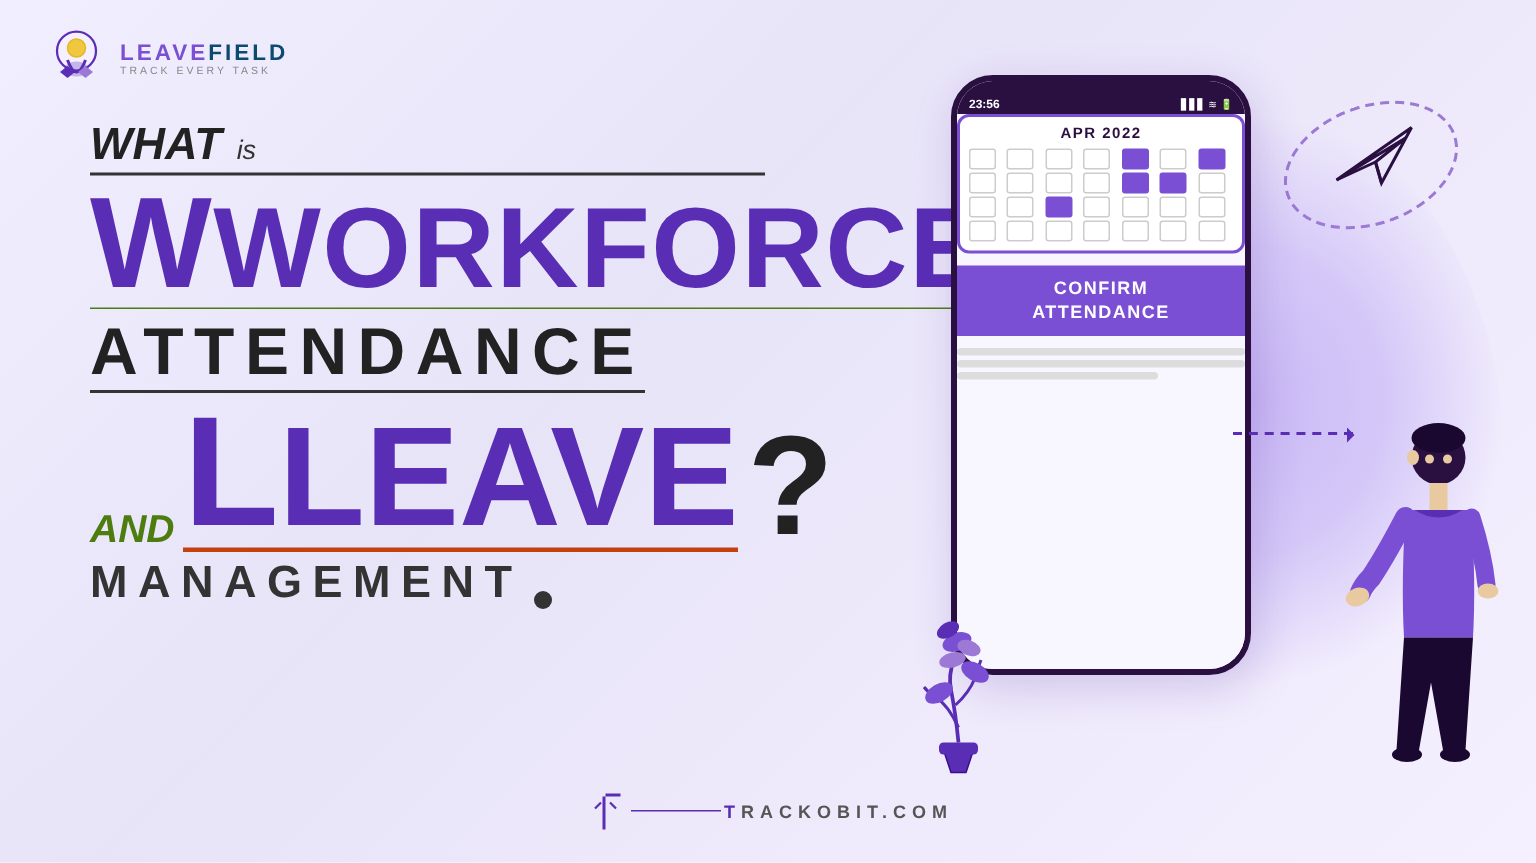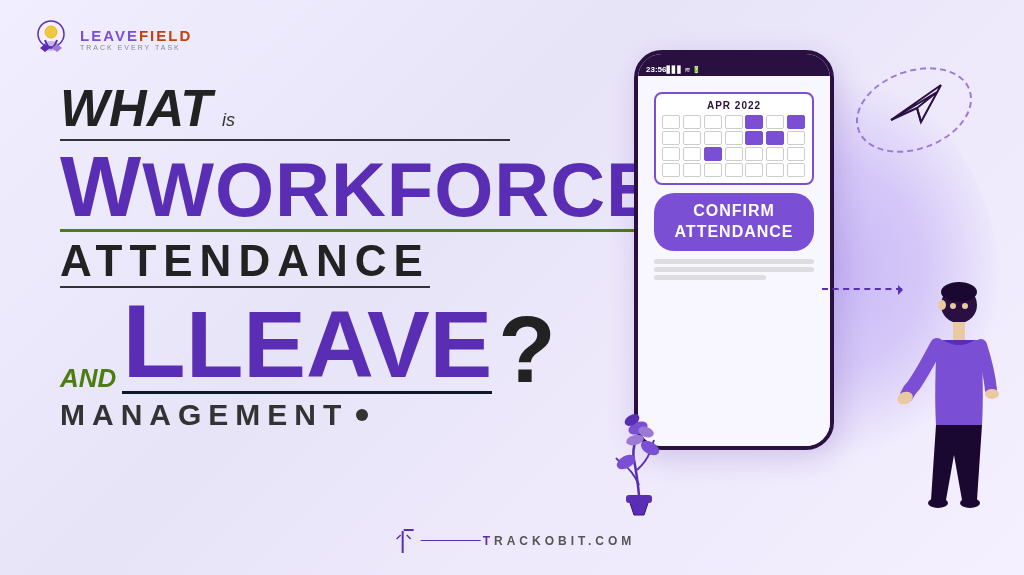--- a/index.html
+++ b/index.html
@@ -123,20 +123,21 @@
       overflow: hidden;
       display: flex;
       flex-direction: column;
     }
 
     .phone-notch {
       background: #2a1040;
       height: 22px;
       display: flex;
       align-items: flex-end;
+      justify-content: space-between;
       padding: 2px 8px 2px 8px;
       position: relative;
     }
 
     .phone-notch::after {
       content: '';
       position: absolute;
       top: 4px;
       left: 50%;
       transform: translateX(-50%);
@@ -157,21 +158,21 @@
       color: #fff;
       display: flex;
       gap: 2px;
       align-items: center;
     }
 
     .phone-body {
       flex: 1;
       display: flex;
       flex-direction: column;
-      padding: 16px;
+      padding: 0;
       background: #f8f6ff;
     }
 
     
     .calendar {
       background: #fff;
       border: 2px solid #7b4fd4;
       border-radius: 8px;
       padding: 6px;
       margin-bottom: 8px;
@@ -202,23 +203,23 @@
 
     .cal-cell.filled {
       background: #7b4fd4;
       border-color: #7b4fd4;
     }
 
     
     .confirm-btn {
       background: #7b4fd4;
       color: #fff;
-      border-radius: 20px;
+      border-radius: 0;
       padding: 8px 10px;
-      font-size: 16px;
+      font-size: 12px;
       font-weight: 800;
       text-align: center;
       letter-spacing: 1px;
       text-transform: uppercase;
       line-height: 1.3;
       margin-bottom: 8px;
       position: relative;
       cursor: pointer;
     }
 
@@ -302,51 +303,51 @@
     <circle cx="21" cy="14" r="6" fill="#f0c840" stroke="#e8b820" stroke-width="1"></circle>
     <ellipse cx="21" cy="28" rx="8" ry="5" fill="#5a2db5" opacity="0.3"></ellipse>
     <path d="M15 22 Q21 38 27 22" stroke="#5a2db5" stroke-width="2" fill="none"></path>
 
     <path d="M10 30 L15 26 L20 30 L15 34Z" fill="#5a2db5"></path>
     <path d="M22 30 L27 26 L32 30 L27 34Z" fill="#9b79d4"></path>
   </svg>
 
   <div class="logo-text-block">
     <div class="logo-title">
-      <span>LEAVE</span><span style="color:#c2410c">FIELD</span>
+      <span>LEAVE</span><span style="color:#0c4a6e">FIELD</span>
     </div>
     <div class="logo-subtitle">TRACK EVERY TASK</div>
   </div>
 </div>
 
 <div class="left-content">
   <div style="display:flex; align-items:baseline; gap:10px; border-bottom: 2px solid #333; padding-bottom:2px; margin-bottom:2px;">
-    <span class="headline-what" style="font-size:52px; font-weight:900; font-style:italic; color:#222;text-align:right;">WHAT</span>
+    <span class="headline-what" style="font-size:30px; font-weight:900; font-style:italic; color:#222;text-align:right;">WHAT</span>
     <span style="font-size:18px; font-weight:400; color:#333; font-style:italic;">is</span>
   </div>
 
   <div style="display:block; line-height:0.95; margin-top:2px;">
-    <span style="display:inline-block; font-size:76px; font-weight:900; color:#5a2db5; text-transform:uppercase; border-bottom:3px solid #4d7c0f; line-height:1; font-family:Arial Black, Arial, sans-serif; letter-spacing:1px;">
+    <span style="display:inline-block; font-size:76px; font-weight:900; color:#5a2db5; text-transform:uppercase; border-bottom:1px solid #4d7c0f; line-height:1; font-family:Arial Black, Arial, sans-serif; letter-spacing:1px;">
       <span style="font-size:86px;">W</span><span style="font-size:76px;">WORKFORCE</span>
     </span>
   </div>
 
   <div style="margin-top:4px;">
     <span style="display:inline-block; font-size:44px; font-weight:800; color:#222; text-transform:uppercase; letter-spacing:7px; border-bottom:2.5px solid #333; font-family:Arial Black, Arial, sans-serif;">ATTENDANCE</span>
   </div>
 
   <div style="display:flex; align-items:flex-end; gap:6px; margin-top:4px;">
     <span style="font-size:26px; font-weight:700; color:#4d7c0f; font-style:italic; line-height:1.2;">AND</span>
-    <span style="display:inline-block; font-size:94px; font-weight:900; color:#5a2db5; text-transform:uppercase; border-bottom:3px solid #0f172a; line-height:0.95; font-family:Arial Black, Arial, sans-serif;">
+    <span style="display:inline-block; font-size:94px; font-weight:900; color:#5a2db5; text-transform:uppercase; border-bottom:3px solid #c2410c; line-height:0.95; font-family:Arial Black, Arial, sans-serif;">
       <span style="font-size:104px;">L</span><span style="font-size:94px;">LEAVE</span>
     </span>
     <span style="font-size:94px; font-weight:900; color:#222; line-height:0.95;">?</span>
   </div>
 
-  <div style="display:flex; align-items:center; gap:8px; margin-top:4px;">
+  <div style="display:flex; align-items:flex-end; gap:8px; margin-top:4px;">
     <span style="font-size:30px; font-weight:800; color:#333; text-transform:uppercase; letter-spacing:7px; font-family:Arial Black, Arial, sans-serif;">MANAGEMENT</span>
     <span style="width:12px; height:12px; background:#333; border-radius:50%; display:inline-block;"></span>
   </div>
 </div>
 
 <div class="footer">
   <svg width="30" height="28" viewBox="0 0 30 28">
     <path d="M5 4 L15 4 L15 2 L25 2 L25 4 L15 4 L15 26 L13 26 L13 4 Z" fill="#5a2db5"></path>
     <path d="M12 8 L8 12 M18 8 L22 12" stroke="#5a2db5" stroke-width="1.5" fill="none"></path>
   </svg>

